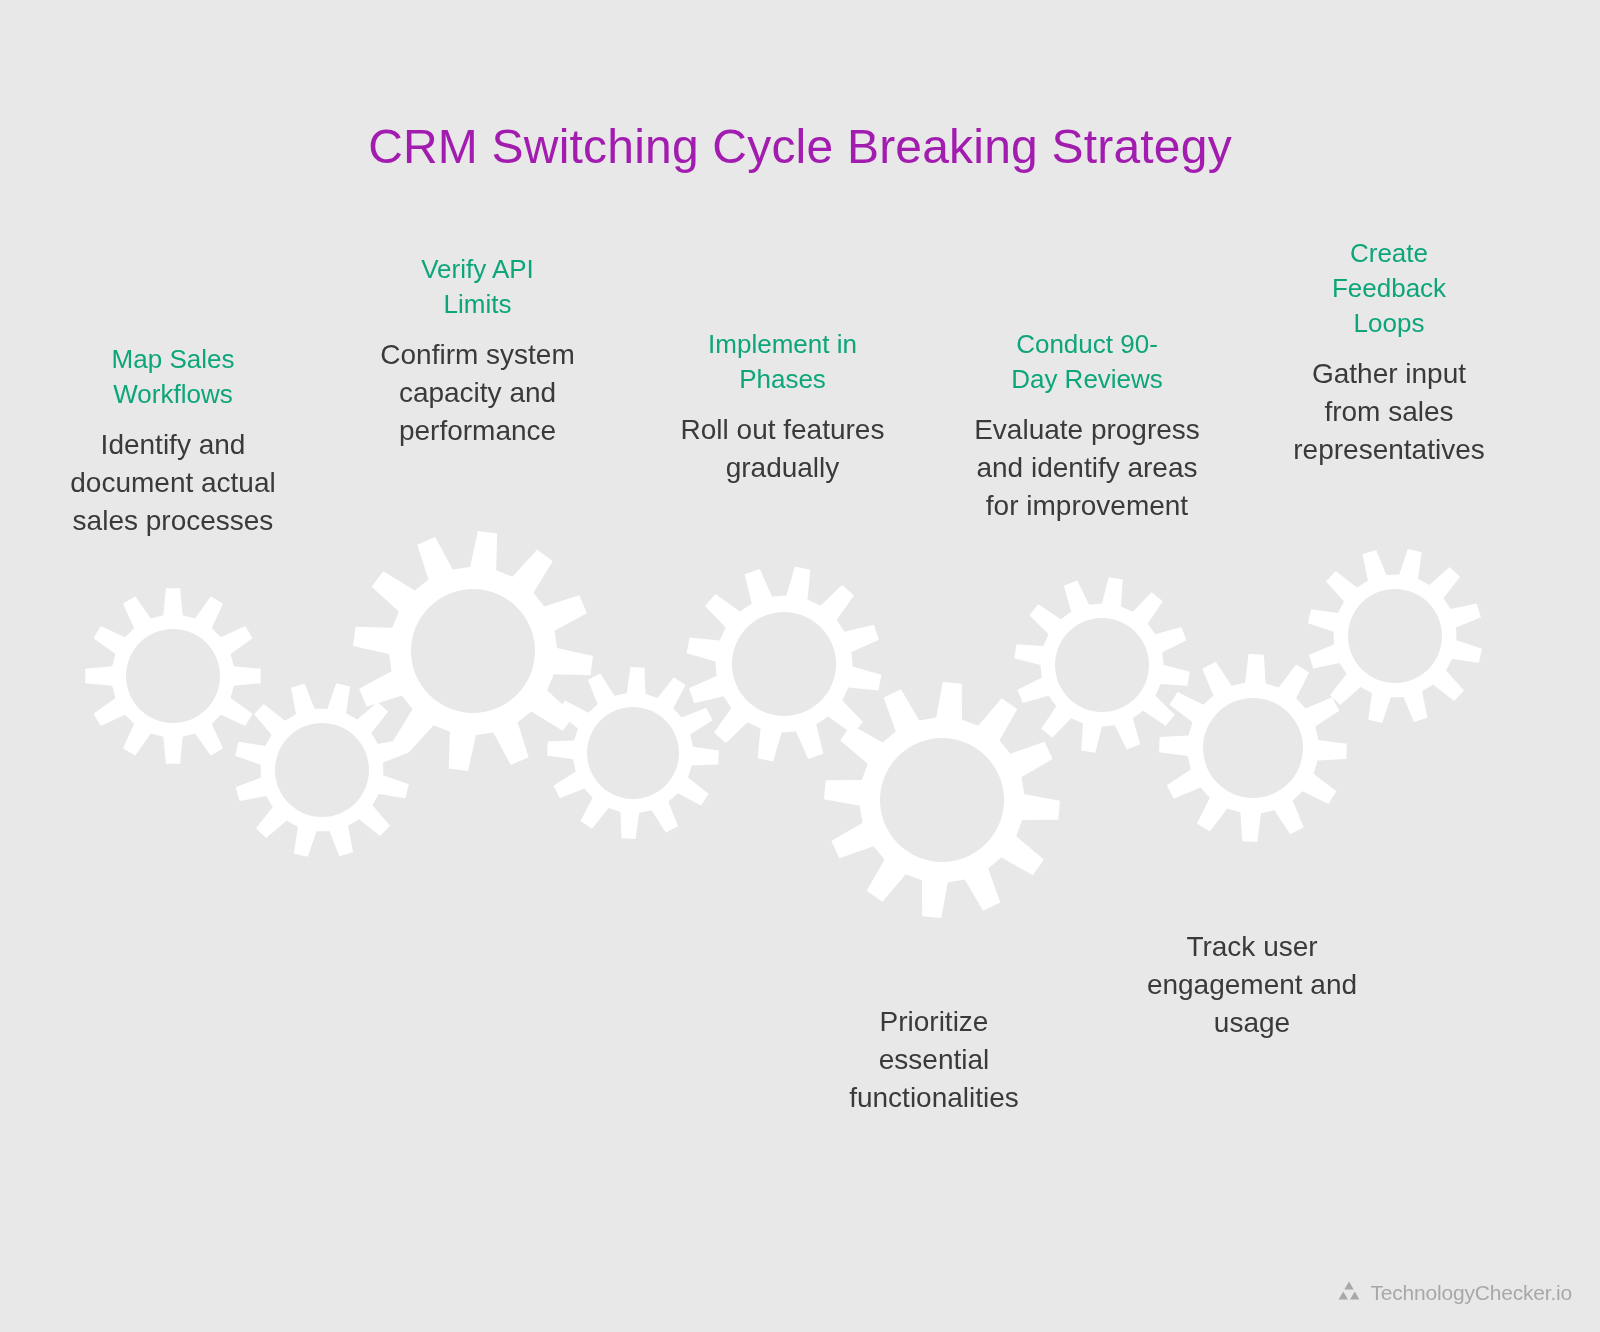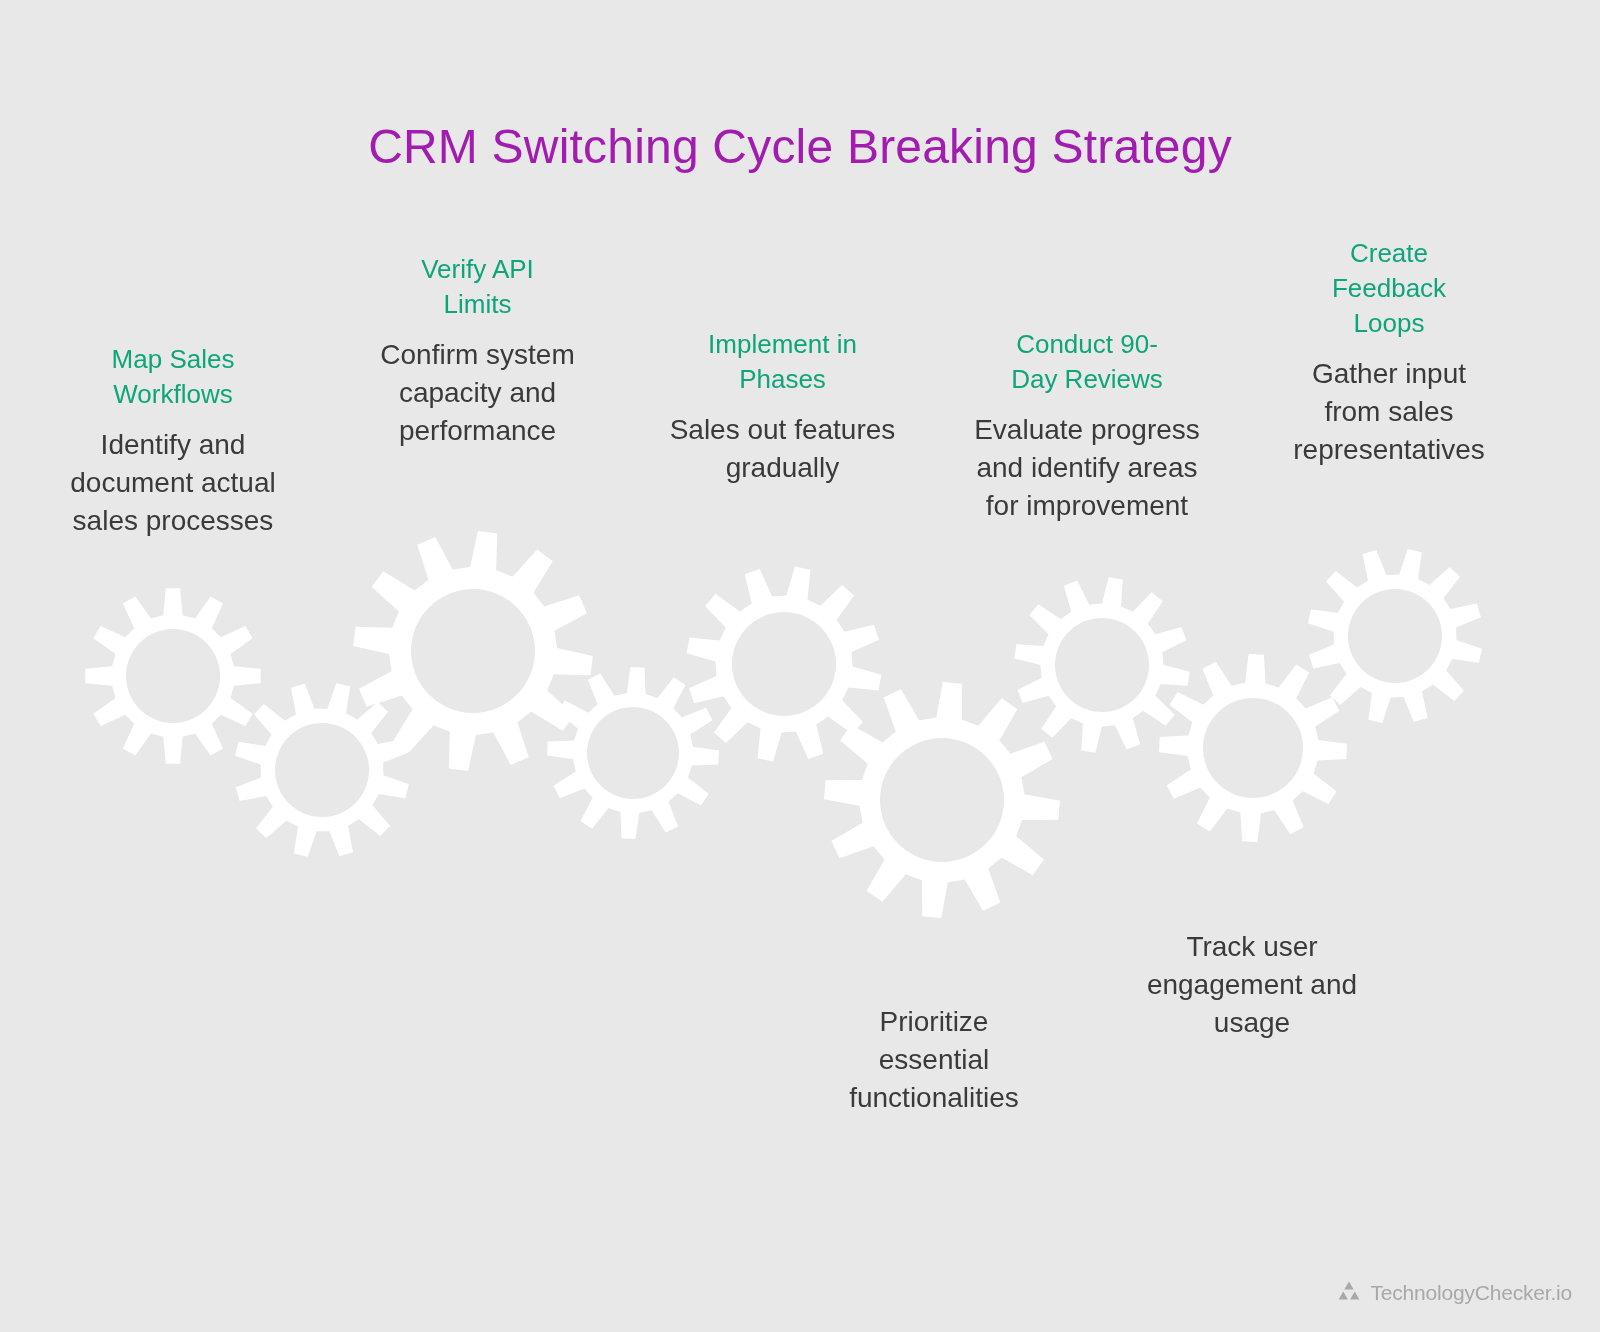--- a/index.html
+++ b/index.html
@@ -126,21 +126,21 @@
     <div class="step-title">Verify API
 Limits</div>
     <div class="step-desc">Confirm system
 capacity and
 performance</div>
   </div>
 
   <div class="step" style="left:660px; top:315px; width:245px;">
     <div class="step-title">Implement in
 Phases</div>
-    <div class="step-desc">Sales out features
+    <div class="step-desc">Roll out features
 gradually</div>
   </div>
 
   <div class="step" style="left:963px; top:315px; width:248px;">
     <div class="step-title">Conduct 90-
 Day Reviews</div>
     <div class="step-desc">Evaluate progress
 and identify areas
 for improvement</div>
   </div>

